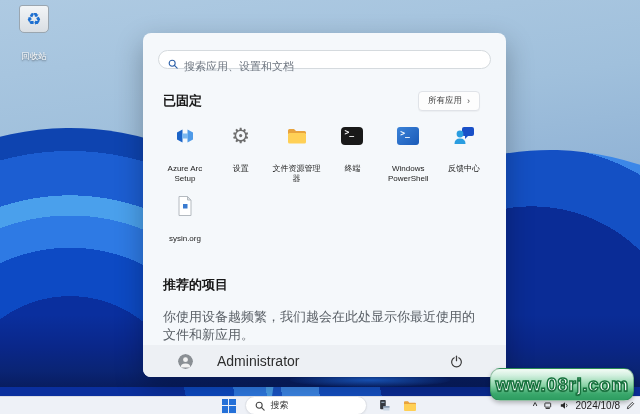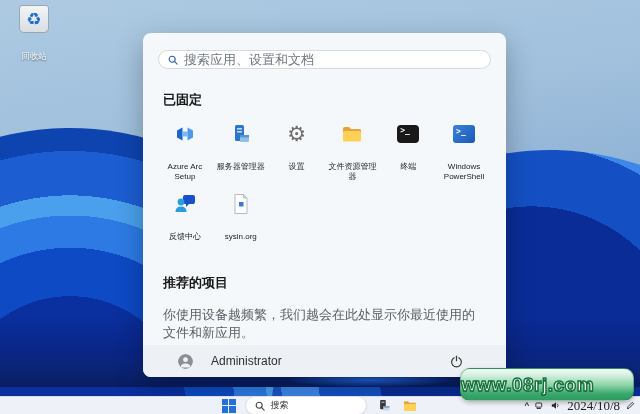--- a/index.html
+++ b/index.html
@@ -25,62 +25,62 @@
   .desk-icon { position:absolute; left:10px; top:5px; width:48px; text-align:center; z-index:2; }
   .bin-glyph { width:30px; height:28px; margin:0 auto; background:linear-gradient(180deg,#f2f5f7,#d9dee3);
     border:1px solid #9aa6b0; border-radius:3px 3px 5px 5px; display:flex; align-items:center; justify-content:center;
     color:#1d6fd0; font-size:17px; line-height:1; }
   .desk-label { margin-top:18px; font-size:8.5px; color:#fff; text-shadow:0 1px 2px rgba(0,0,0,.55); }
 
   
   .start-menu { position:absolute; left:143px; top:33px; width:363px; height:344px; z-index:5;
     background:#f5f8fb; border-radius:8px; box-shadow:0 10px 28px rgba(0,0,0,.28); }
   .menu-search { margin:17px 15px 0 15px; height:19px; border-radius:10px; background:#fff; border:1px solid #d5dade;
-    display:flex; align-items:center; padding:0 9px; gap:6px; font-size:13px; color:#6e7680; }
+    display:flex; align-items:flex-start; padding:8px 9px; gap:6px; font-size:11px; color:#6e7680; }
   .mag { width:10px; height:10px; flex:0 0 auto; }
   .pinned-head { display:flex; justify-content:space-between; align-items:center; margin:22px 26px 0 20px; }
   .sec-title { font-size:13px; font-weight:bold; color:#191919; }
   .all-apps-btn { font-size:8.5px; color:#3a3a3a; background:#fdfdfd; border:1px solid #e0e3e8; border-radius:4px;
     padding:3px 9px; display:flex; align-items:center; gap:5px; box-shadow:0 1px 1px rgba(0,0,0,.04); }
   .all-apps-btn .chev { font-size:9px; color:#555; }
   .app-grid { display:grid; grid-template-columns:repeat(6,1fr); margin:8px 14px 0 14px; row-gap:4px; }
   .app { display:flex; flex-direction:column; align-items:center; padding:4px 1px 2px; border-radius:4px; }
   .app-icon { height:26px; display:flex; align-items:center; justify-content:center; }
   .app-label { margin-top:15px; font-size:8px; color:#222; text-align:center; line-height:1.2; max-width:52px; }
   .gear-glyph { font-size:21px; color:#6e6e6e; line-height:1; font-family:"DejaVu Sans",sans-serif; }
   .term-box { width:22px; height:18px; background:#191919; border-radius:4px; color:#fff; font-family:"DejaVu Sans Mono",monospace;
     font-size:8px; font-weight:bold; padding:2px 0 0 3px; line-height:1; text-align:left; }
   .ps-box { width:22px; height:18px; background:linear-gradient(135deg,#3b82d8,#1a5ab8); border-radius:3px; color:#fff;
     font-family:"DejaVu Sans Mono",monospace; font-size:8px; font-weight:bold; padding:3px 0 0 3px; line-height:1; text-align:left; }
   .recommended { margin:30px 20px 0 20px; }
   .rec-text { margin-top:14px; font-size:13px; color:#595f66; }
   .user-bar { position:absolute; left:0; right:0; bottom:0; height:32px; background:#edf0f4; border-radius:0 0 8px 8px;
     display:flex; align-items:center; padding:0 42px 0 35px; }
   .avatar { width:15px; height:15px; border-radius:50%; overflow:hidden; flex:0 0 auto; }
-  .user-name { margin-left:18px; font-size:12px; color:#2e2e2e; }
+  .user-name { margin-left:24px; font-size:14px; color:#2e2e2e; }
   .power-btn { margin-left:auto; width:16px; height:16px; display:flex; align-items:center; justify-content:center; }
 
   
   .taskbar { position:absolute; left:0; right:0; bottom:0; height:18px; background:#eef1f7; z-index:6;
     border-top:1px solid rgba(120,130,150,.18);padding-left:44px; }
   .tb-center { position:absolute; left:0; right:0; top:0; bottom:0; display:flex; align-items:center; justify-content:center; gap:9px; }
   .start-logo { width:14px; height:14px; display:grid; grid-template-columns:6.5px 6.5px; grid-template-rows:6.5px 6.5px; gap:1px; }
   .start-logo span { background:#2470d8; }
   .tb-search { width:122px; height:19px; background:#fff; border:1px solid #dde0e6; border-radius:10px; display:flex;
     align-items:center; gap:6px; padding:0 9px; font-size:9px; color:#333; box-shadow:0 1px 2px rgba(0,0,0,.05); }
   .tb-icon { width:17px; height:17px; display:flex; align-items:center; justify-content:center; }
   .tray { position:absolute; right:5px; top:0; bottom:0; display:flex; align-items:center; gap:6px; font-size:8px; color:#1f1f1f; }
   .tray-chev { font-size:8px; color:#222; font-weight:bold; }
-  .tray-date { font-size:13px;font-family:Liberation Serif, serif; }
-
-  
-  .watermark { position:absolute; right:6px; bottom:13px; width:174px; height:33px; z-index:50; border-radius:10px;
+  .tray-date { font-size:10px; }
+
+  
+  .watermark { position:absolute; right:6px; bottom:13px; width:144px; height:33px; z-index:50; border-radius:10px;
     background:linear-gradient(180deg,#f4fcf6 0%,#d4f0e0 20%,#8cd4a8 52%,#3aa86c 80%,#2d9c60 100%);
     border:1px solid rgba(40,120,70,.45); box-shadow:0 2px 4px rgba(0,0,0,.25);
-    display:flex; align-items:center; }
+    display:flex; align-items:center; justify-content:center; }
   .watermark span { font-size:19px; font-weight:bold; color:#fff; letter-spacing:.5px;
     -webkit-text-stroke:1.4px #15713c; text-shadow:0 1px 1px rgba(10,70,35,.6); }
 </style>
 </head>
 <body>
 
 <div class="screen">
 
   <div class="wp"></div>
   <div class="wp-swoosh-left"></div>
@@ -100,47 +100,39 @@
     <div class="menu-search">
       <svg class="mag" viewBox="0 0 12 12">
         <circle cx="5" cy="5" r="3.6" fill="none" stroke="#2b5fa8" stroke-width="1.3"></circle>
         <line x1="8" y1="8" x2="11" y2="11" stroke="#2b5fa8" stroke-width="1.3" stroke-linecap="round"></line>
       </svg>
       <span>搜索应用、设置和文档</span>
     </div>
 
     <div class="pinned-head">
       <span class="sec-title">已固定</span>
+      <div class="all-apps-btn">
+        <span>所有应用</span>
+        <span class="chev">›</span>
+      </div>
     </div>
 
     <div class="app-grid">
 
       <div class="app">
         <div class="app-icon">
           <svg width="24" height="24" viewBox="0 0 24 24">
             <path d="M4 8.5 L9.5 5.5 L9.5 18.5 L4 15.5 Z" fill="#1b64c8"></path>
             <path d="M20 8.5 L14.5 5.5 L14.5 18.5 L20 15.5 Z" fill="#4e9ae8"></path>
             <rect x="9" y="9.5" width="6" height="5" fill="#7cb8f0"></rect>
           </svg>
         </div>
         <div class="app-label">Azure Arc Setup</div>
       </div>
 
-      <div class="app">
-        <div class="app-icon">
-          <svg width="24" height="24" viewBox="0 0 24 24">
-            <rect x="6" y="3" width="9" height="16" rx="1.5" fill="#2e77c8"></rect>
-            <rect x="8" y="6" width="5" height="1.6" fill="#bcd9f2"></rect>
-            <rect x="8" y="9" width="5" height="1.6" fill="#bcd9f2"></rect>
-            <rect x="11" y="13" width="9" height="7" rx="1" fill="#8fc0e8"></rect>
-            <rect x="11" y="13" width="9" height="2.4" fill="#5695cf"></rect>
-          </svg>
-        </div>
-        <div class="app-label">服务器管理器</div>
-      </div>
 
       <div class="app">
         <div class="app-icon">
           <span class="gear-glyph">⚙</span>
         </div>
         <div class="app-label">设置</div>
       </div>
 
       <div class="app">
         <div class="app-icon">

